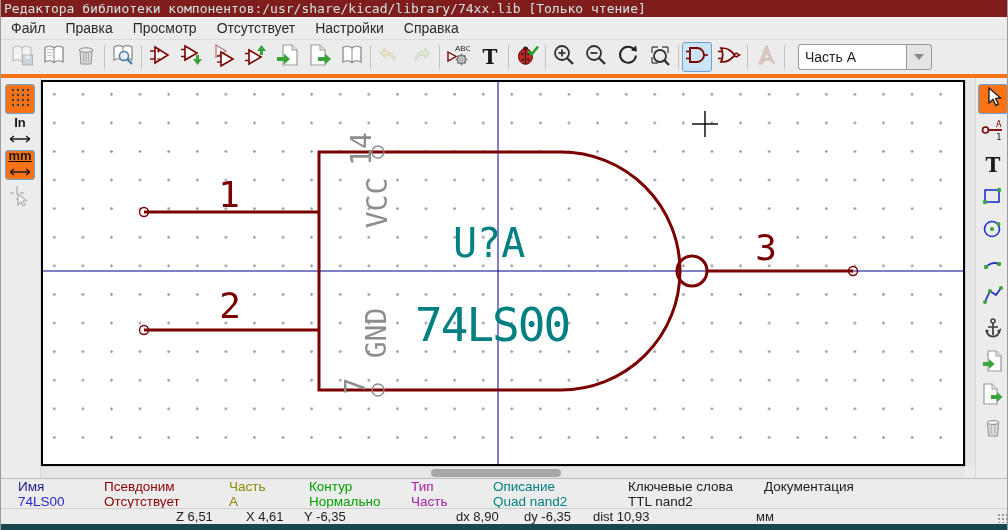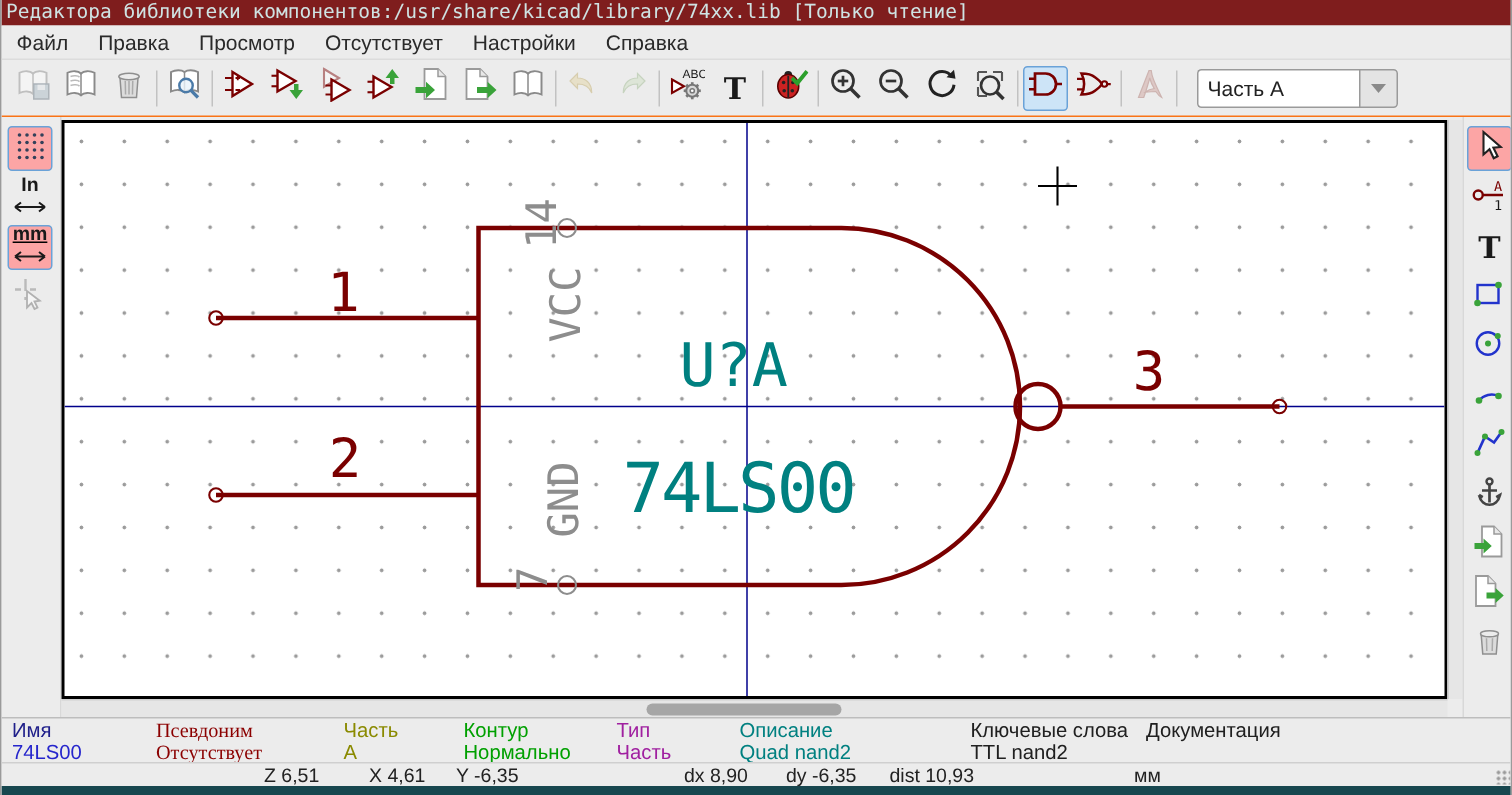--- a/index.html
+++ b/index.html
@@ -13,21 +13,21 @@
               background:#7f1d1d; color:#cfe3e3; font-family:"DejaVu Sans Mono", monospace;
               font-size:13px; line-height:17px; padding-left:3px; white-space:nowrap; }
 
   
   #menubar { position:absolute; left:0; top:17px; width:1008px; height:23px;
              background:#ececec; border-bottom:1px solid #dcdcdc; display:flex; align-items:center; }
   .menu-item { padding:0 10px; font-size:14px; color:#2a2a2a; height:23px; line-height:23px; }
 
   
   #toolbar { position:absolute; left:0; top:40px; width:1008px; height:38px;
-             background:#ececec; border-bottom:1px solid #f97316; display:flex; align-items:center; padding-left:6px; }
+             background:#ececec; border-bottom:4px solid #f97316; display:flex; align-items:center; padding-left:6px; }
   .tbtn { width:30px; height:30px; border:1px solid transparent; border-radius:3px;
           display:flex; align-items:center; justify-content:center; flex:0 0 auto; background:transparent; }
   .tbtn.sel { background:#cde4f7; border-color:#6aa2d8; }
   .tbtn.dis { opacity:.45; filter:grayscale(35%); }
   .tsep { width:1px; height:24px; background:#c2c2c2; margin:0 3px; flex:0 0 auto; }
   .gap2 { width:2px; flex:0 0 auto; }
   .icon-T { font-family:"DejaVu Serif", serif; font-size:20px; font-weight:bold; color:#1a1a1a; line-height:20px; }
 
   
   #part-select { margin-left:10px; display:flex; align-items:center; }
@@ -38,21 +38,21 @@
   .chev { width:0; height:0; border-left:5px solid transparent; border-right:5px solid transparent;
           border-top:6px solid #8a8a8a; }
 
   
   #left-toolbar { position:absolute; left:0; top:78px; width:40px; height:400px; background:#ececec;
                   border-right:1px solid #d8d8d8; }
   #right-toolbar { position:absolute; left:974px; top:78px; width:34px; height:400px; background:#ececec;
                    border-left:1px solid #d8d8d8; }
   .sbtn { position:absolute; width:30px; height:30px; border:1px solid transparent; border-radius:3px;
           display:flex; flex-direction:column; align-items:center; justify-content:center; }
-  .sbtn.sel { background:#fca5a5; border-color:#6aa2d8;text-decoration:underline; }
+  .sbtn.sel { background:#f97316; border-color:#6aa2d8;text-decoration:underline; }
   .sbtn.dis { opacity:.5; }
   #left-toolbar .sbtn { left:4px; }
   #right-toolbar .sbtn { left:2px; }
   .unit-lbl { font-size:13px; font-weight:bold; color:#1a1a1a; line-height:12px; }
 
   
   #canvas { position:absolute; left:40px; top:80px; width:924px; height:386px; background:#fff;
             border:2px solid #000; }
   #canvas-inner { position:absolute; left:0; top:0; width:920px; height:382px;
             background-image:radial-gradient(circle, #9b9b9b 1.1px, transparent 1.5px);
@@ -67,21 +67,21 @@
              border-top:1px solid #cfcfcf; }
   #hthumb { position:absolute; left:390px; top:2px; width:130px; height:8px; background:#a6a6a6; border-radius:4px; }
 
   
   #infopanel { position:absolute; left:0; top:478px; width:1008px; height:30px; background:#ececec;
                border-top:1px solid #bdbdbd; font-size:13.5px; }
   .ifield { position:absolute; top:0; }
   .ifield .lbl { display:block; height:15px; line-height:16px; }
   .ifield .val { display:block; height:15px; line-height:15px; }
   .c0 { color:#20208a; } .c0 .val { color:#2525cc; }
-  .c1 { color:#8b0000;font-family:Liberation Serif, serif; }
+  .c1 { color:#8b0000; }
   .c2 { color:#8a8a00; }
   .c3 { color:#00a000; }
   .c4 { color:#a020a0; }
   .c5 { color:#008080; }
   .c6 { color:#202020; }
   .c7 { color:#202020; }
 
   
   #statusbar { position:absolute; left:0; top:508px; width:1008px; height:16px; background:#ececec;
                border-top:1px solid #cfcfcf; font-size:13px; color:#222; }
@@ -485,21 +485,21 @@
       <span><svg width="22" height="22" viewBox="0 0 22 22">
             <path d="M5.5 7.5 H16.5 L15.5 20 H6.5 Z" fill="#dcdcdc" stroke="#8f8f8f"></path>
             <ellipse cx="11" cy="6.5" rx="6" ry="2" fill="#ececec" stroke="#8f8f8f"></ellipse>
             <line x1="9" y1="9.5" x2="9.2" y2="18" stroke="#aaa"></line>
             <line x1="13" y1="9.5" x2="12.8" y2="18" stroke="#aaa"></line>
           </svg></span>
     </div>
   </div>
 
   <div id="infopanel">
-    <div class="ifield c0" style="left:7px">
+    <div class="ifield c0" style="left:17px">
       <span class="lbl">Имя</span>
       <span class="val">74LS00</span>
     </div>
     <div class="ifield c1" style="left:103px">
       <span class="lbl">Псевдоним</span>
       <span class="val">Отсутствует</span>
     </div>
     <div class="ifield c2" style="left:228px">
       <span class="lbl">Часть</span>
       <span class="val">A</span>
@@ -509,21 +509,21 @@
       <span class="val">Нормально</span>
     </div>
     <div class="ifield c4" style="left:410px">
       <span class="lbl">Тип</span>
       <span class="val">Часть</span>
     </div>
     <div class="ifield c5" style="left:492px">
       <span class="lbl">Описание</span>
       <span class="val">Quad nand2</span>
     </div>
-    <div class="ifield c6" style="left:646px">
+    <div class="ifield c6" style="left:627px">
       <span class="lbl">Ключевые слова</span>
       <span class="val">TTL nand2</span>
     </div>
     <div class="ifield c7" style="left:763px">
       <span class="lbl">Документация</span>
       <span class="val"></span>
     </div>
   </div>
 
   <div id="statusbar">

